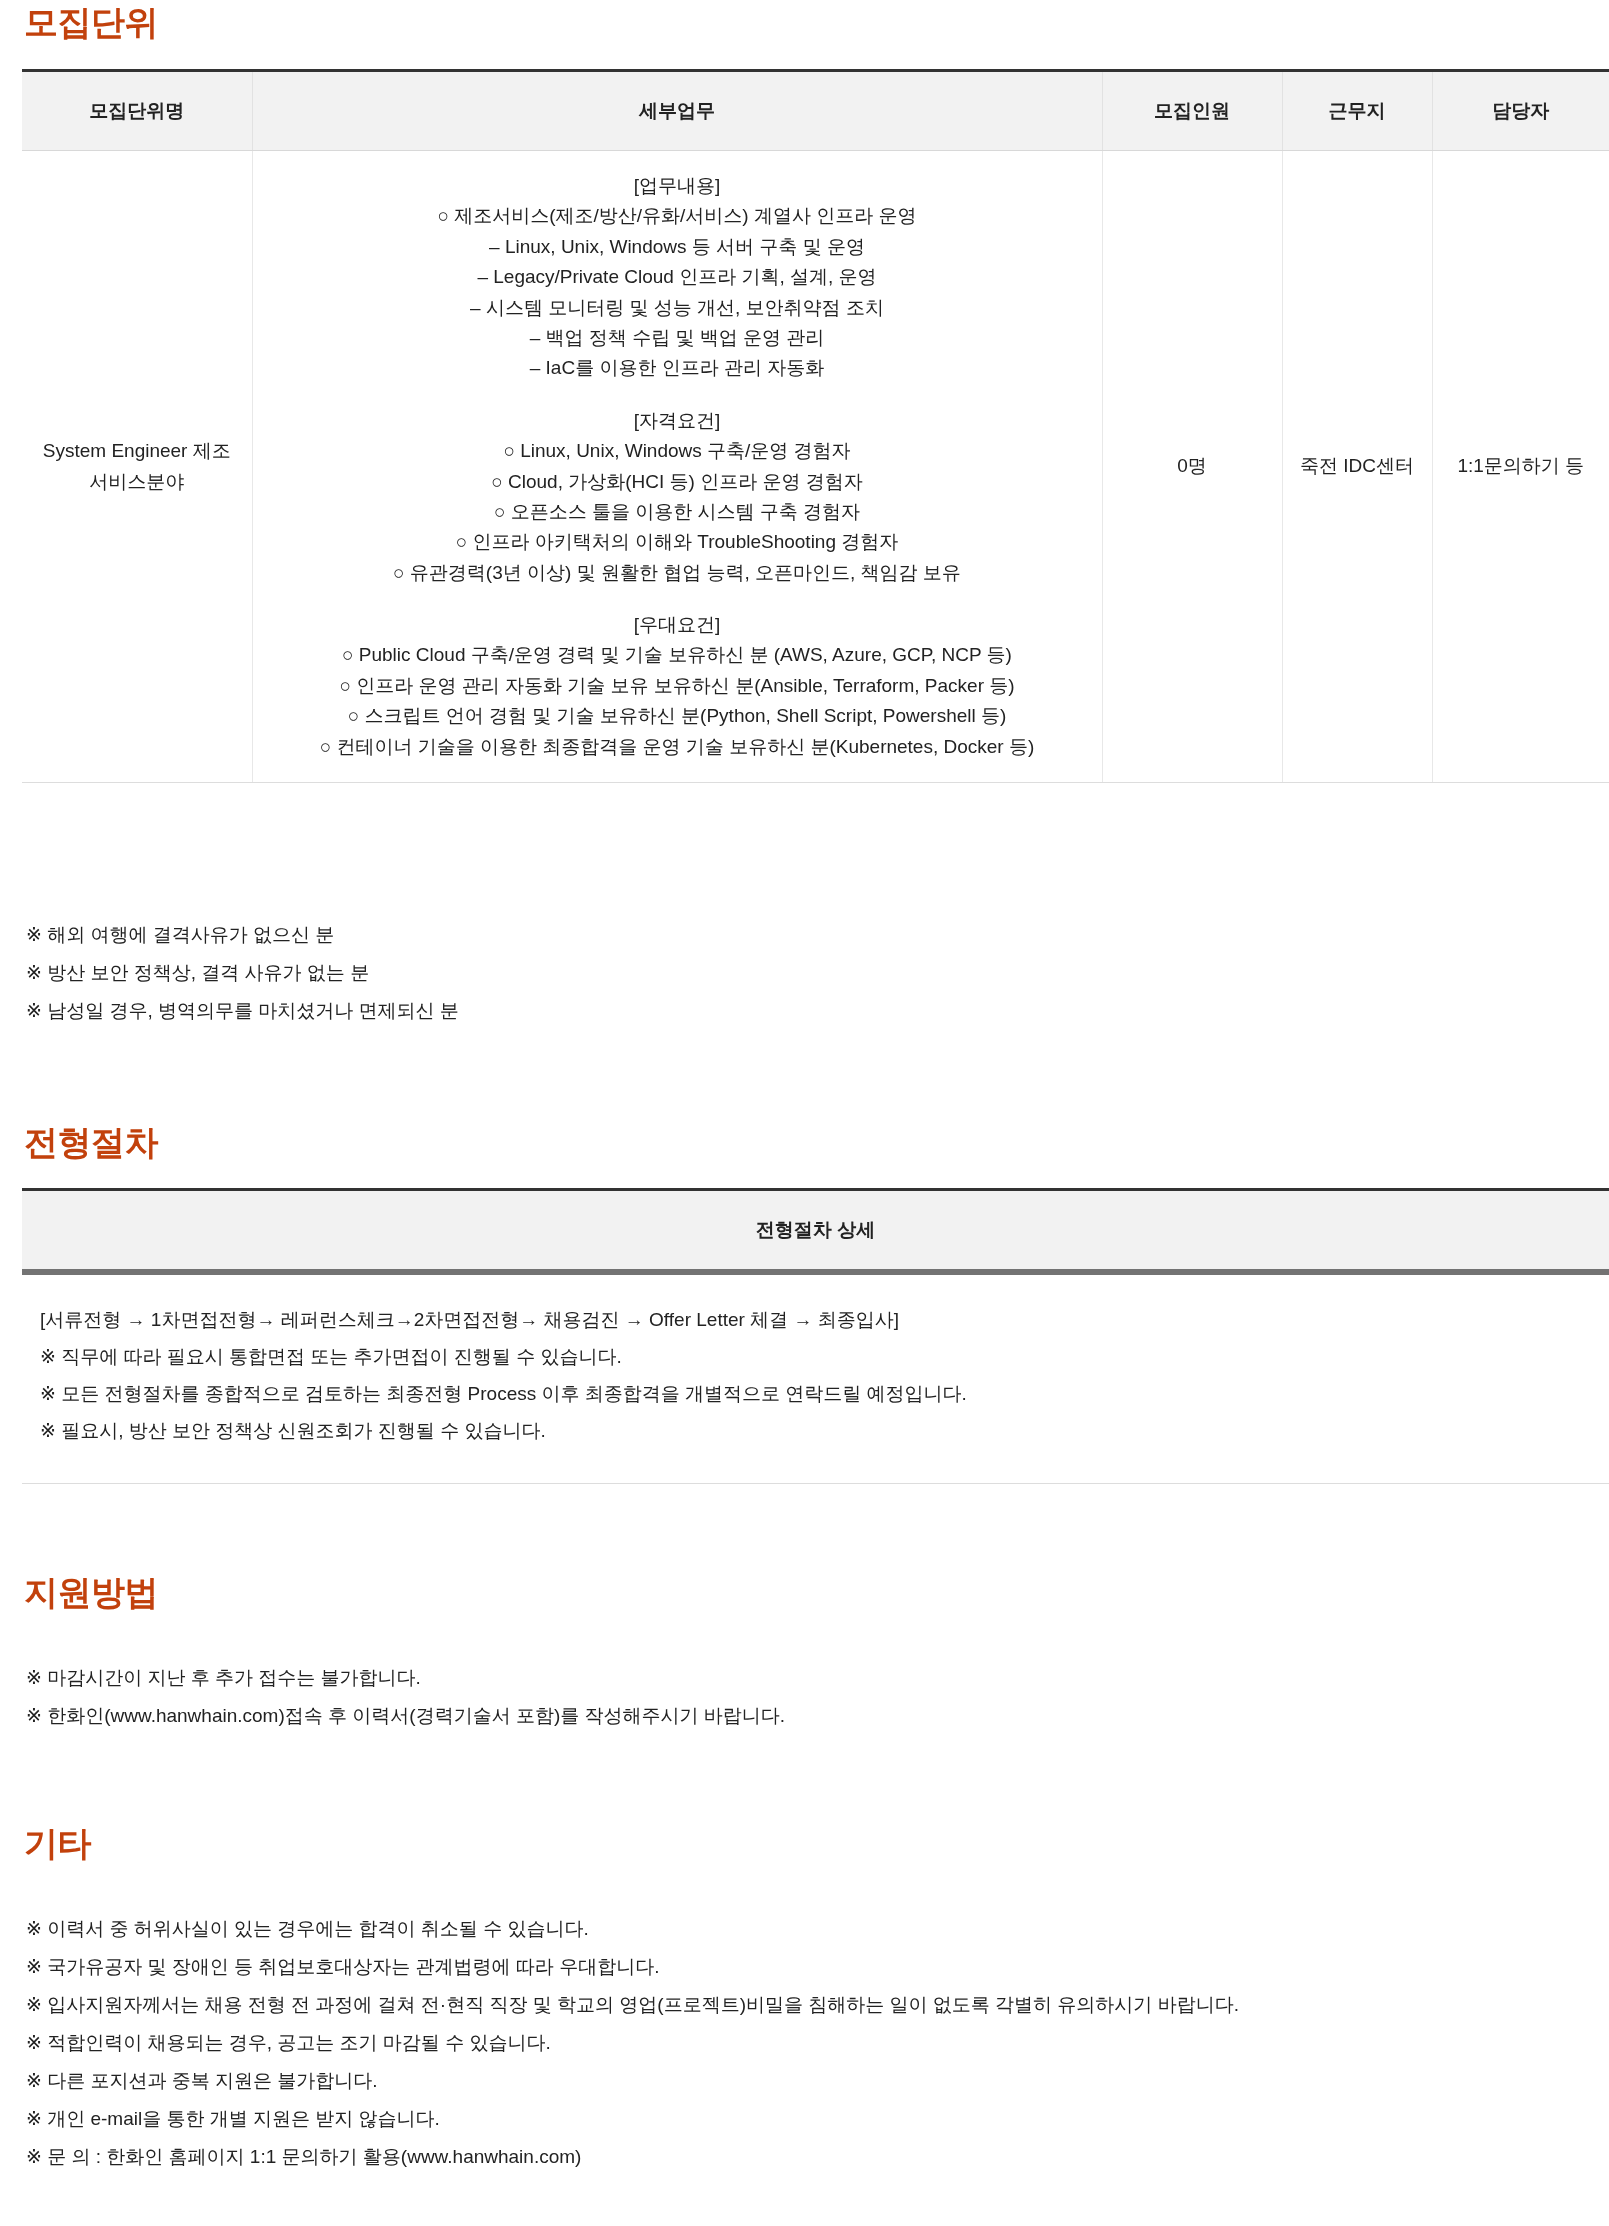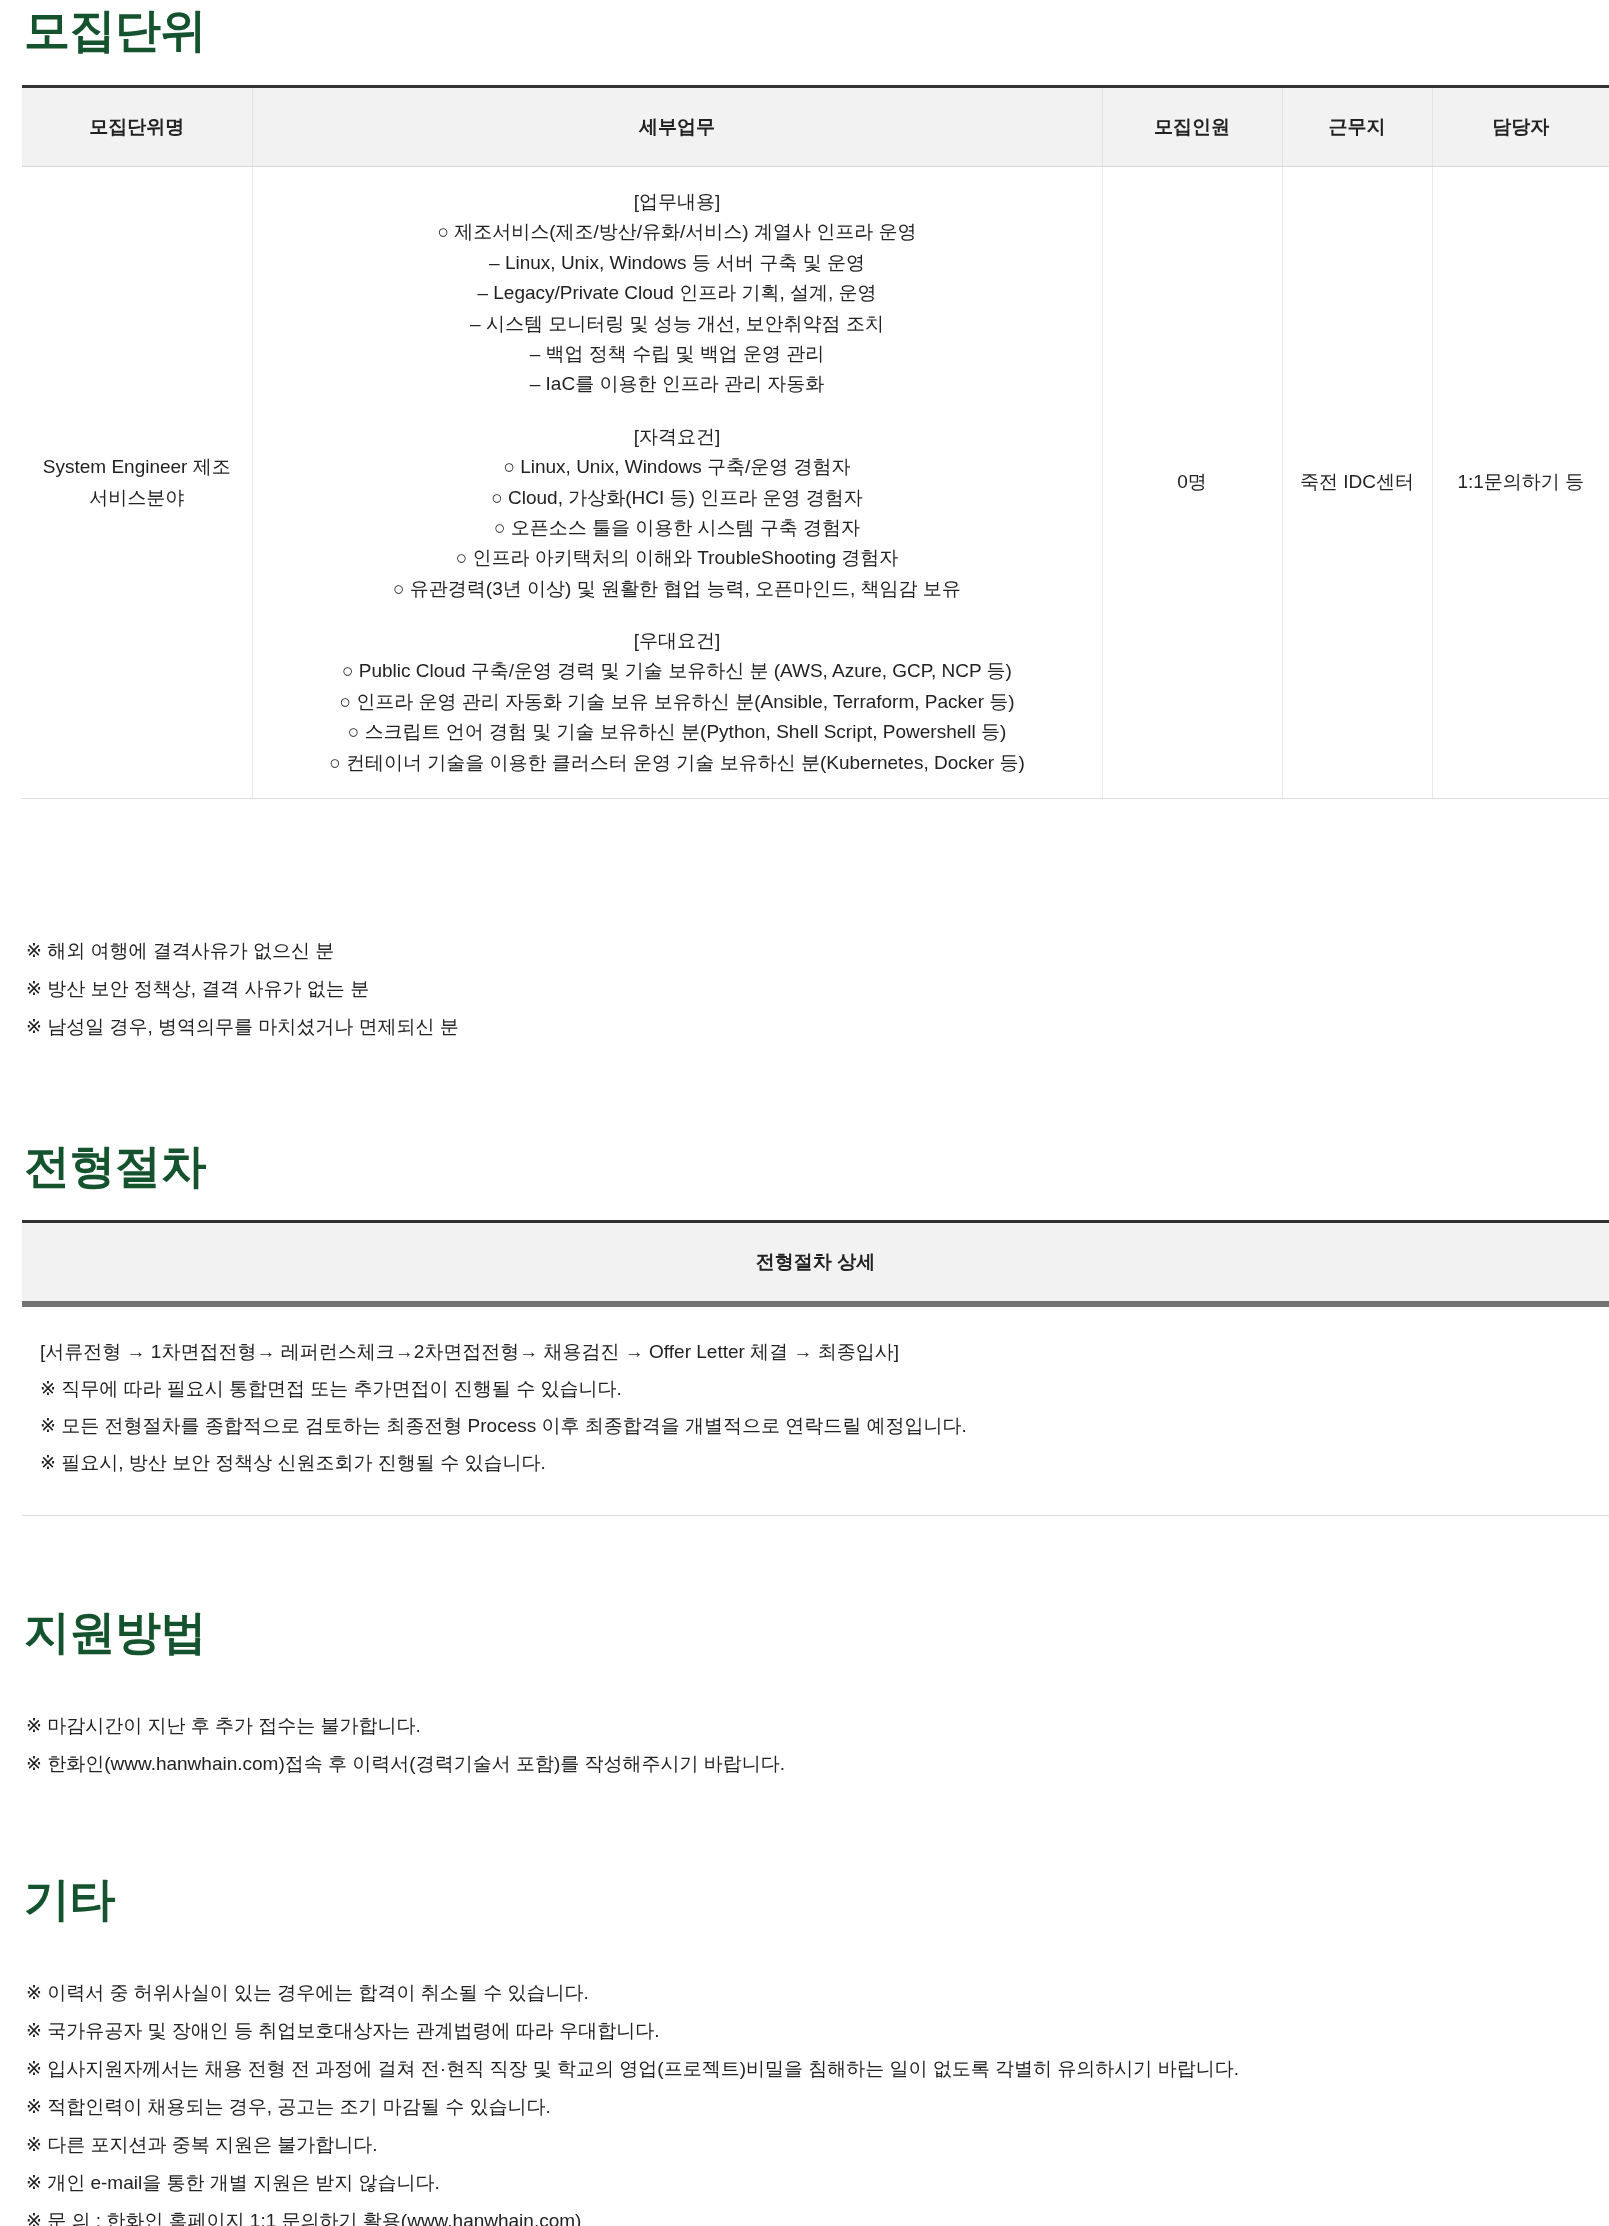--- a/index.html
+++ b/index.html
@@ -16,23 +16,23 @@
   }
   .page {
     width: 1609px;
     padding: 0 0 40px 0;
     position: relative;
   }
   .section {
     padding: 0 24px;
   }
   h2.section-title {
-    font-size: 46px;
+    font-size: 34px;
     font-weight: bold;
-    color: #14532d;
+    color: #c2410c;
     margin: 0 0 22px 0;
     letter-spacing: -0.5px;
   }
   .block-gap-2 { height: 90px; }
   .block-gap-3 { height: 86px; }
 
   
   table.rec-table {
     width: 1587px;
     border-collapse: collapse;
@@ -166,21 +166,21 @@
             <div class="detail-line">○ 오픈소스 툴을 이용한 시스템 구축 경험자</div>
             <div class="detail-line">○ 인프라 아키택처의 이해와 TroubleShooting 경험자</div>
             <div class="detail-line">○ 유관경력(3년 이상) 및 원활한 협업 능력, 오픈마인드, 책임감 보유</div>
           </div>
 
           <div class="detail-group">
             <div class="detail-line">[우대요건]</div>
             <div class="detail-line">○ Public Cloud 구축/운영 경력 및 기술 보유하신 분 (AWS, Azure, GCP, NCP 등)</div>
             <div class="detail-line">○ 인프라 운영 관리 자동화 기술 보유 보유하신 분(Ansible, Terraform, Packer 등)</div>
             <div class="detail-line">○ 스크립트 언어 경험 및 기술 보유하신 분(Python, Shell Script, Powershell 등)</div>
-            <div class="detail-line">○ 컨테이너 기술을 이용한 클러스터 운영 기술 보유하신 분(Kubernetes, Docker 등)</div>
+            <div class="detail-line">○ 컨테이너 기술을 이용한 최종합격을 운영 기술 보유하신 분(Kubernetes, Docker 등)</div>
           </div>
 
         </td>
         <td>0명</td>
         <td>죽전 IDC센터</td>
         <td>1:1문의하기 등</td>
       </tr>
     </tbody>
   </table>
 

